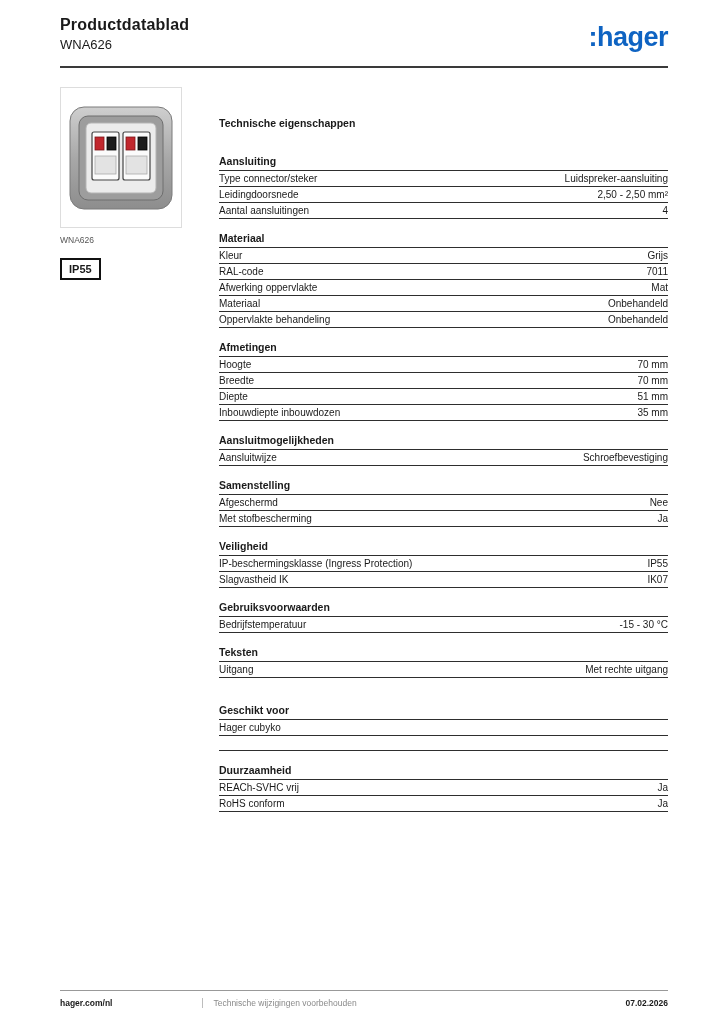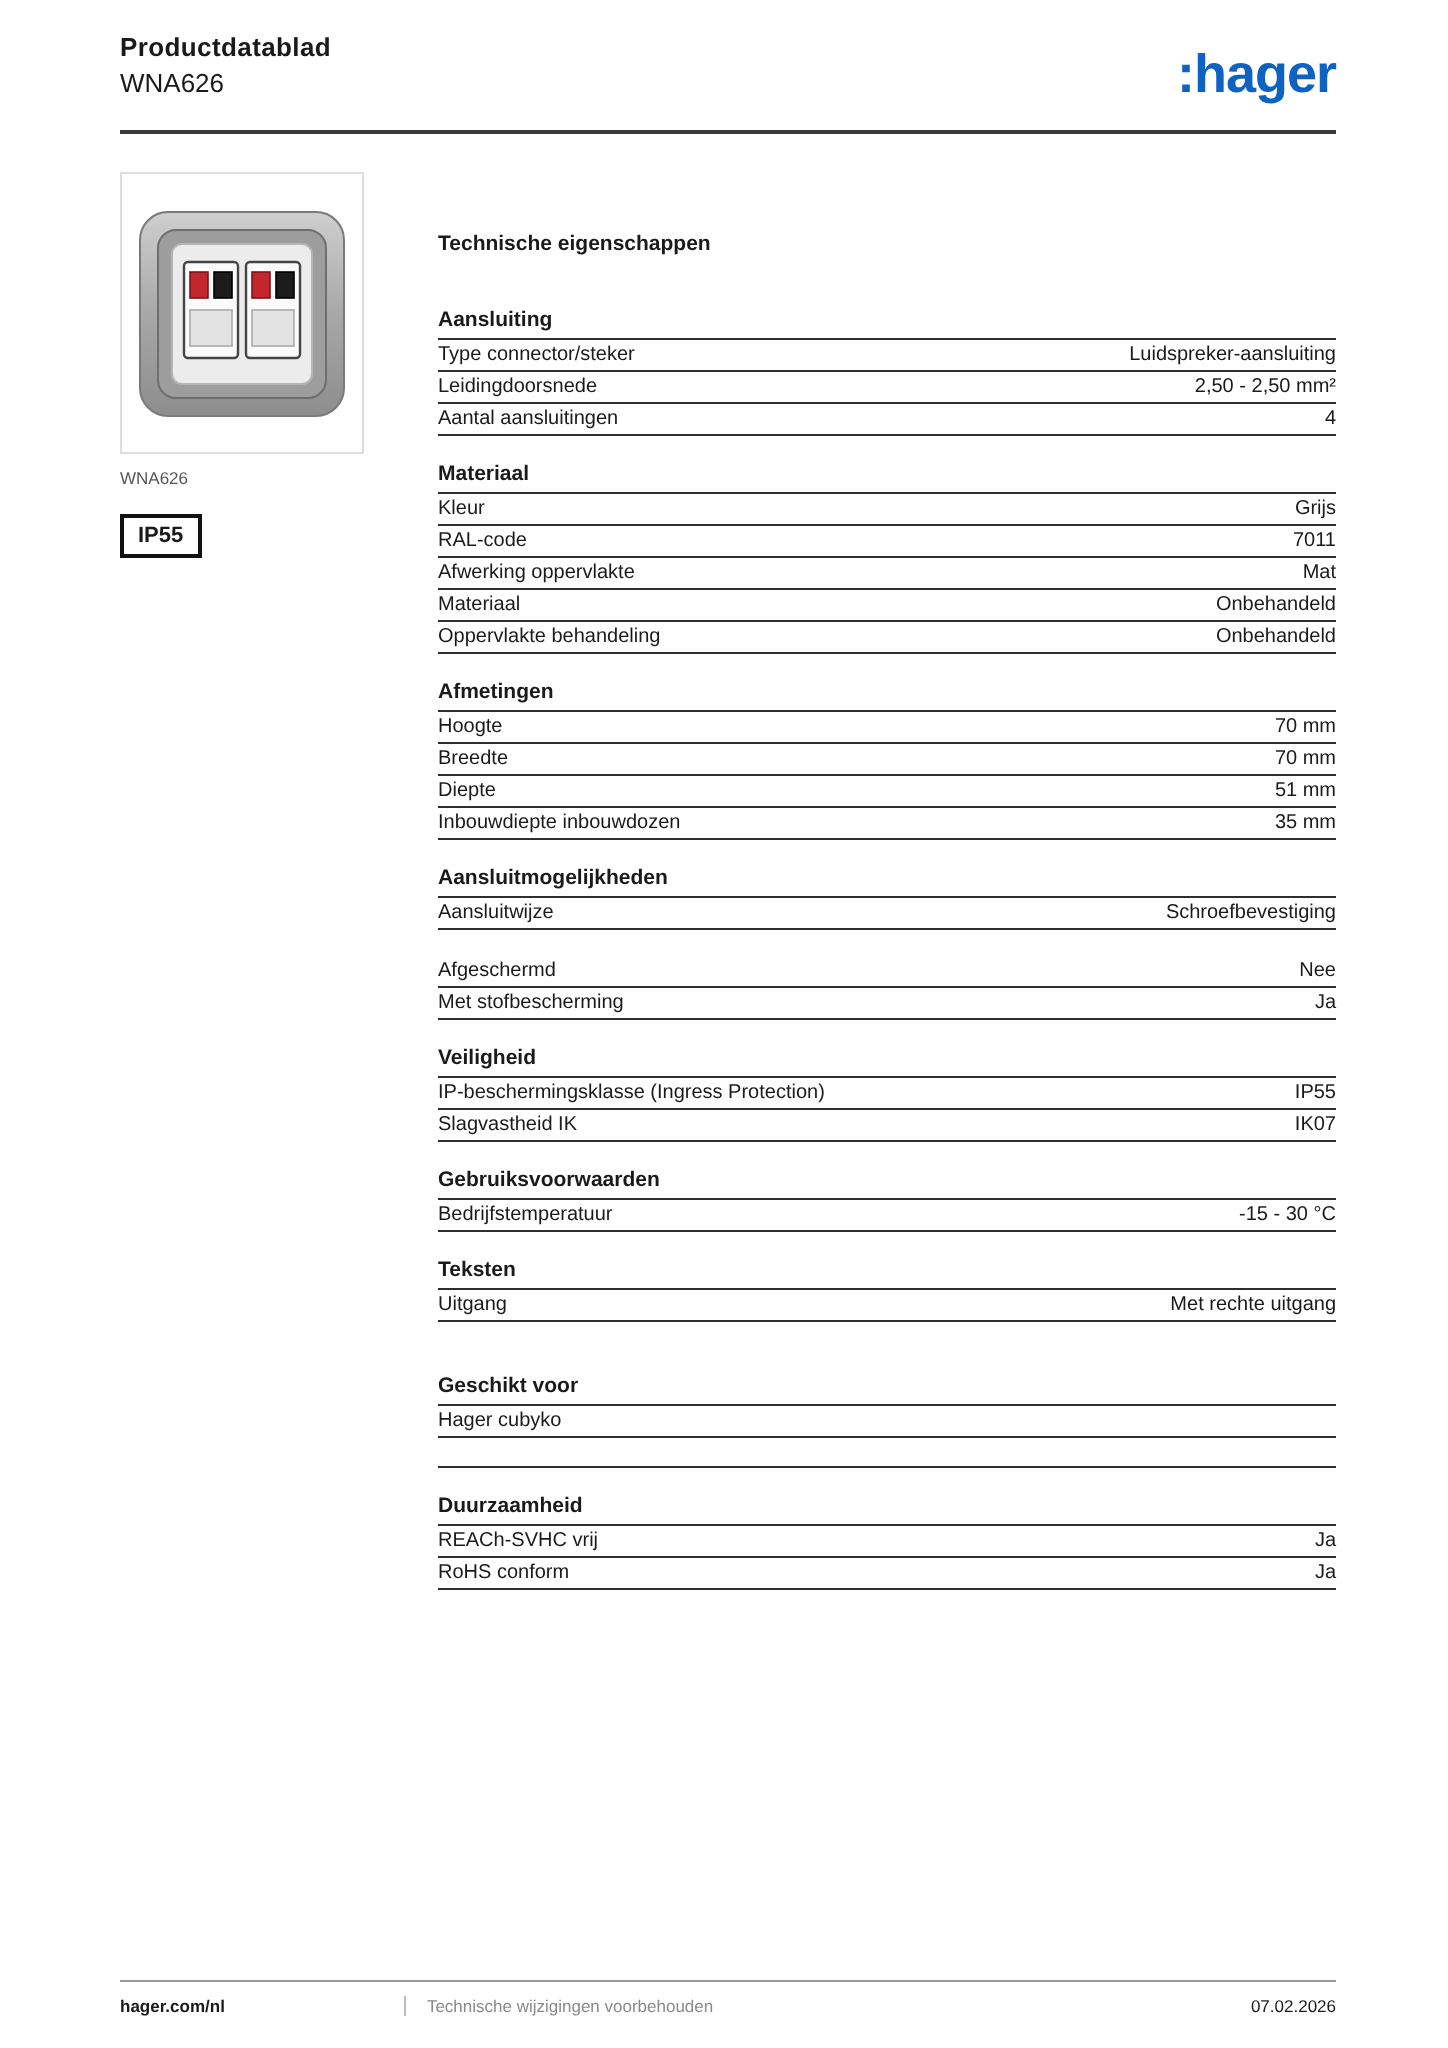--- a/index.html
+++ b/index.html
@@ -13,21 +13,21 @@
     overflow: hidden;
   }
   .page { padding: 16px 56px 0 60px; }
 
   
   .header {
     display: flex; justify-content: space-between; align-items: flex-start;
     border-bottom: 2px solid #3a3a3a;
     padding-bottom: 14px;
   }
-  .doc-title { font-size: 13px; font-weight: bold; letter-spacing: .2px; }
+  .doc-title { font-size: 16px; font-weight: bold; letter-spacing: .2px; }
   .doc-subtitle { font-size: 13px; margin-top: 3px; }
   .logo {
     font-size: 27px; font-weight: bold; color: var(--brand);
     letter-spacing: -0.5px; line-height: 1; margin-top: 8px;
   }
 
   
   .main { display: flex; gap: 37px; margin-top: 19px; }
   .left-col { width: 122px; flex-shrink: 0; }
   .right-col { flex: 1; min-width: 0; }
@@ -74,21 +74,21 @@
     font-size: 8.5px;
   }
   .footer-left { font-weight: bold; }
   .footer-center {
     color: #8a8a8a;
     border-left: 1px solid #bdbdbd;
     padding-left: 10px;
     flex: 0 0 auto;
     margin-left: 90px; margin-right: auto;
   }
-  .footer-right { font-weight: normal; margin-left: 36px; }
+  .footer-right { font-weight: bold; margin-left: 36px; }
 </style>
 </head>
 <body>
 
 <div class="page">
 
   <div class="header">
     <div>
       <div class="doc-title">Productdatablad</div>
       <div class="doc-subtitle">WNA626</div>
@@ -208,20 +208,21 @@
     <h3 class="section-title">Aansluitmogelijkheden</h3>
     <div class="rows">
   <div class="spec-row">
     <span class="label">Aansluitwijze</span>
     <span class="value">Schroefbevestiging</span>
   </div>
 </div>
   </section>
 
   <section class="spec-section">
+    <h3 class="section-title">Samenstelling</h3>
     <div class="rows">
   <div class="spec-row">
     <span class="label">Afgeschermd</span>
     <span class="value">Nee</span>
   </div>
 
   <div class="spec-row">
     <span class="label">Met stofbescherming</span>
     <span class="value">Ja</span>
   </div>

